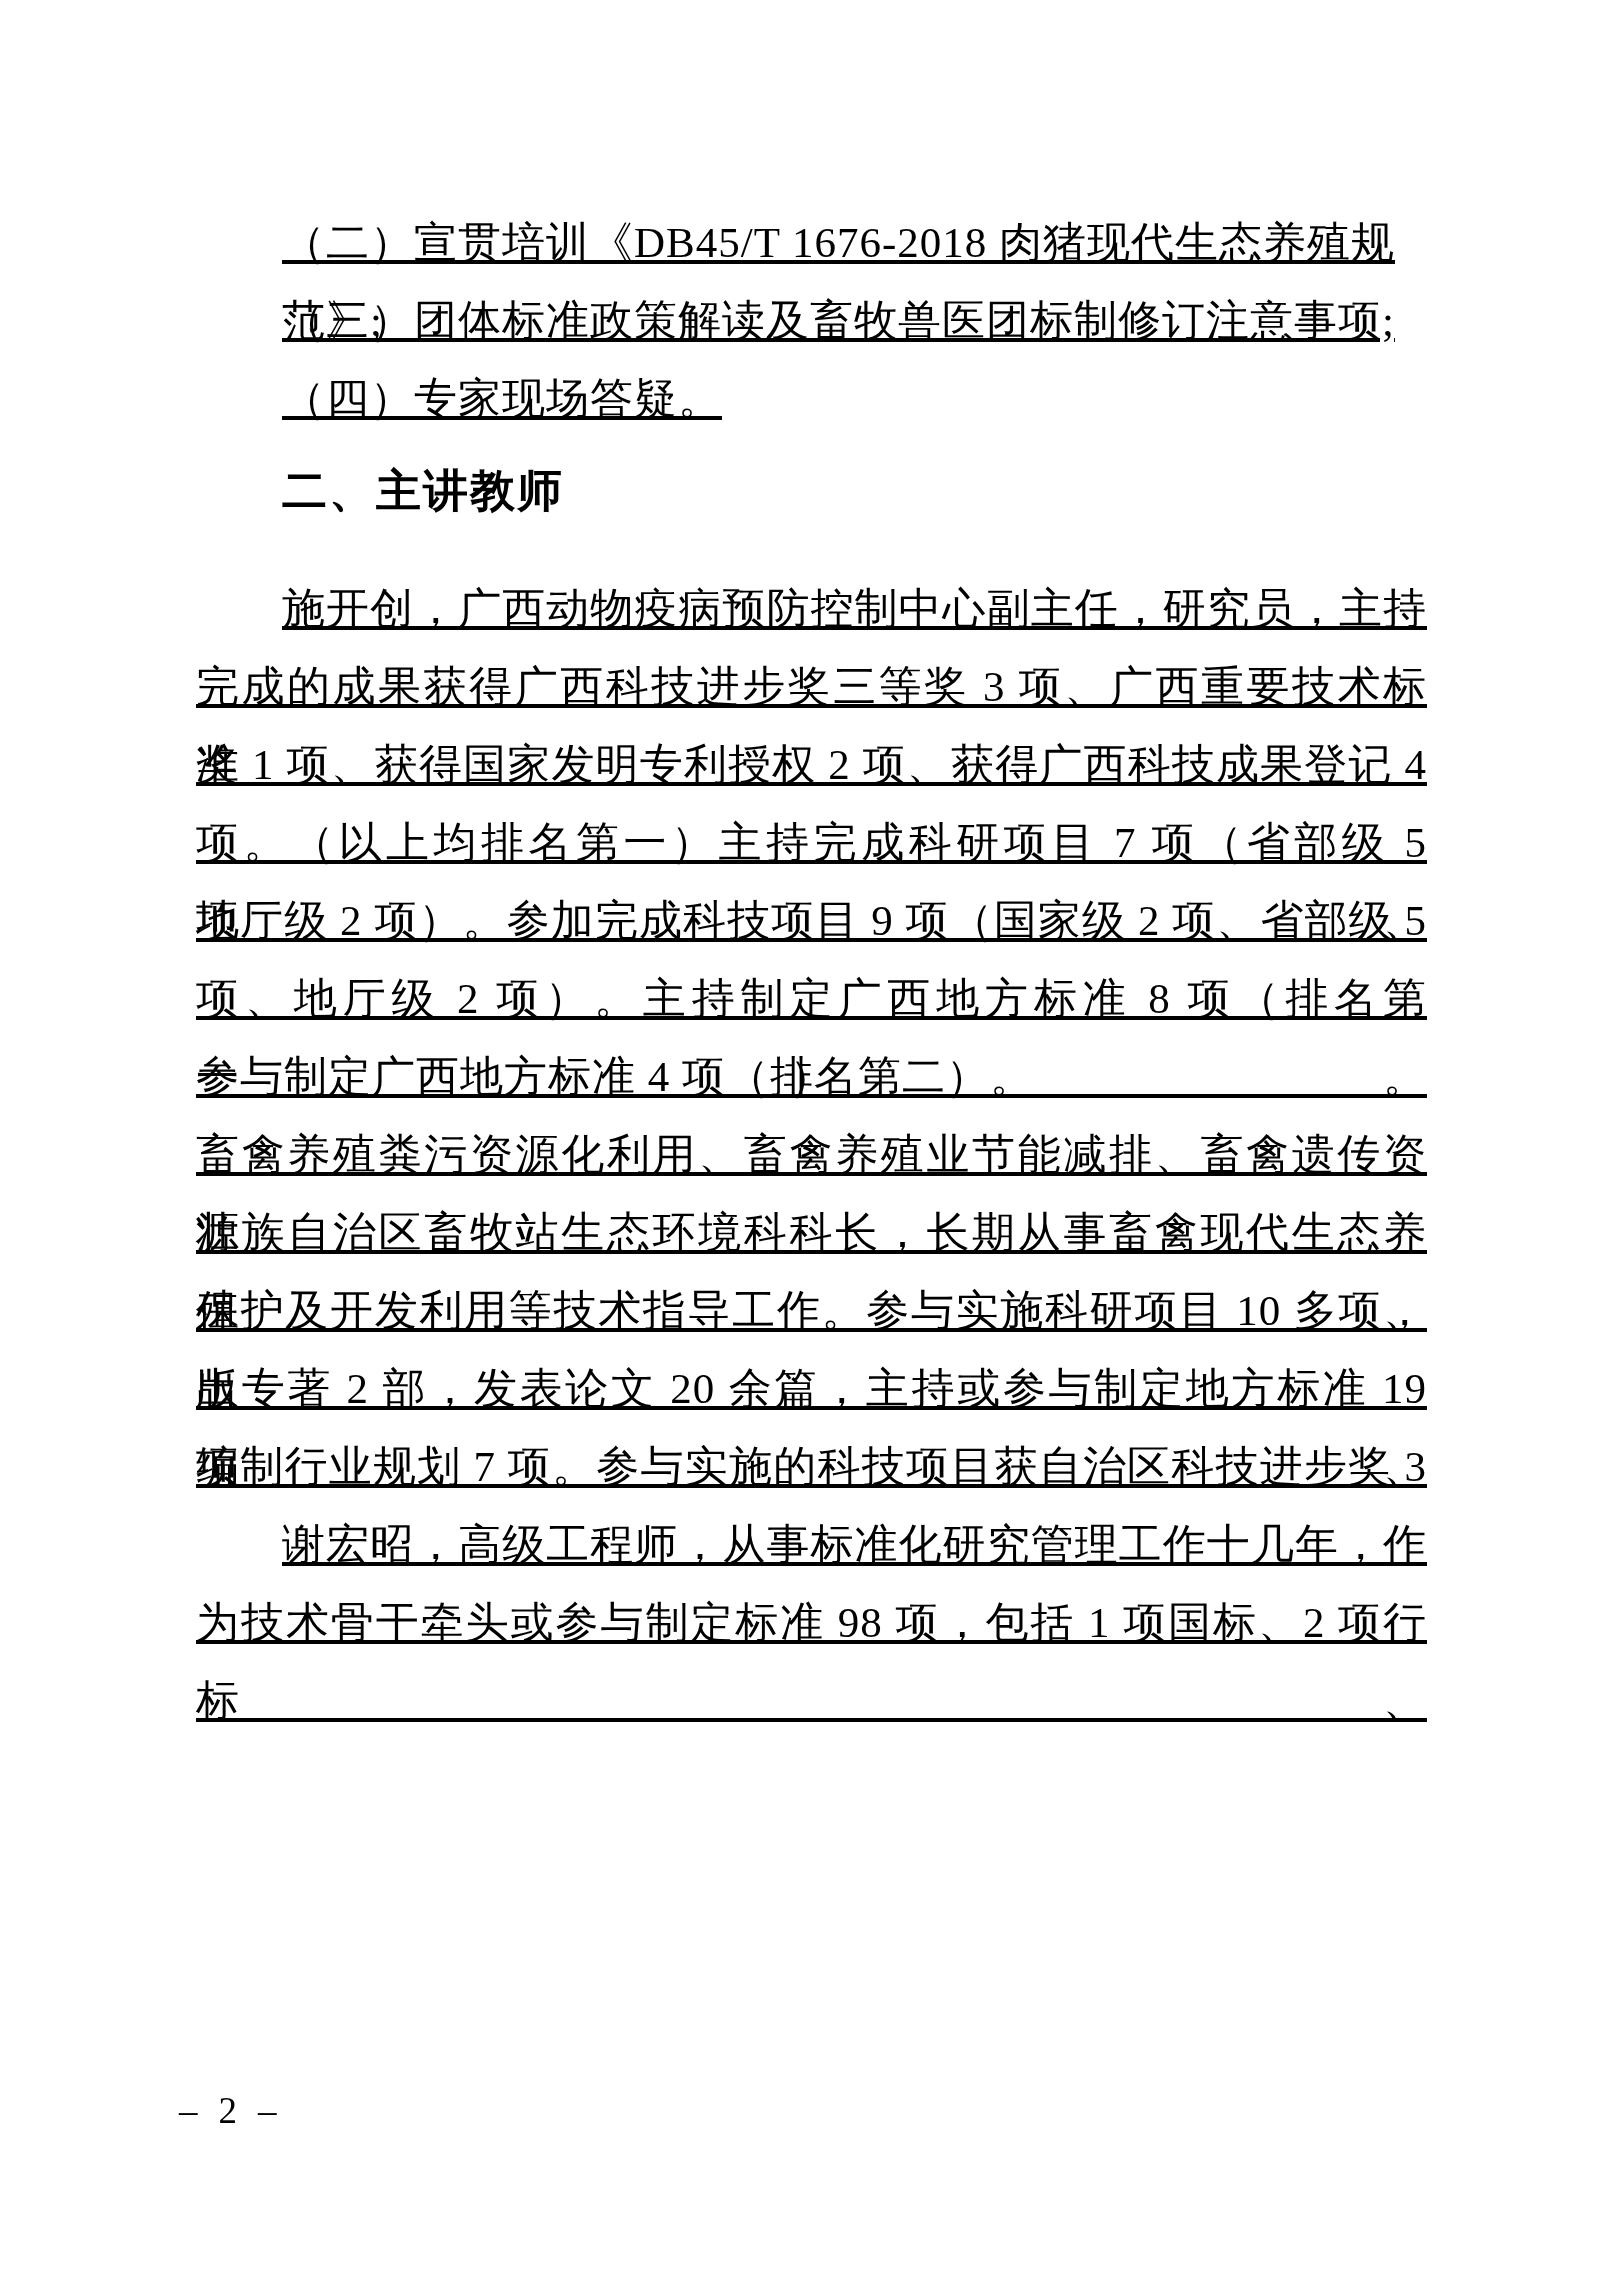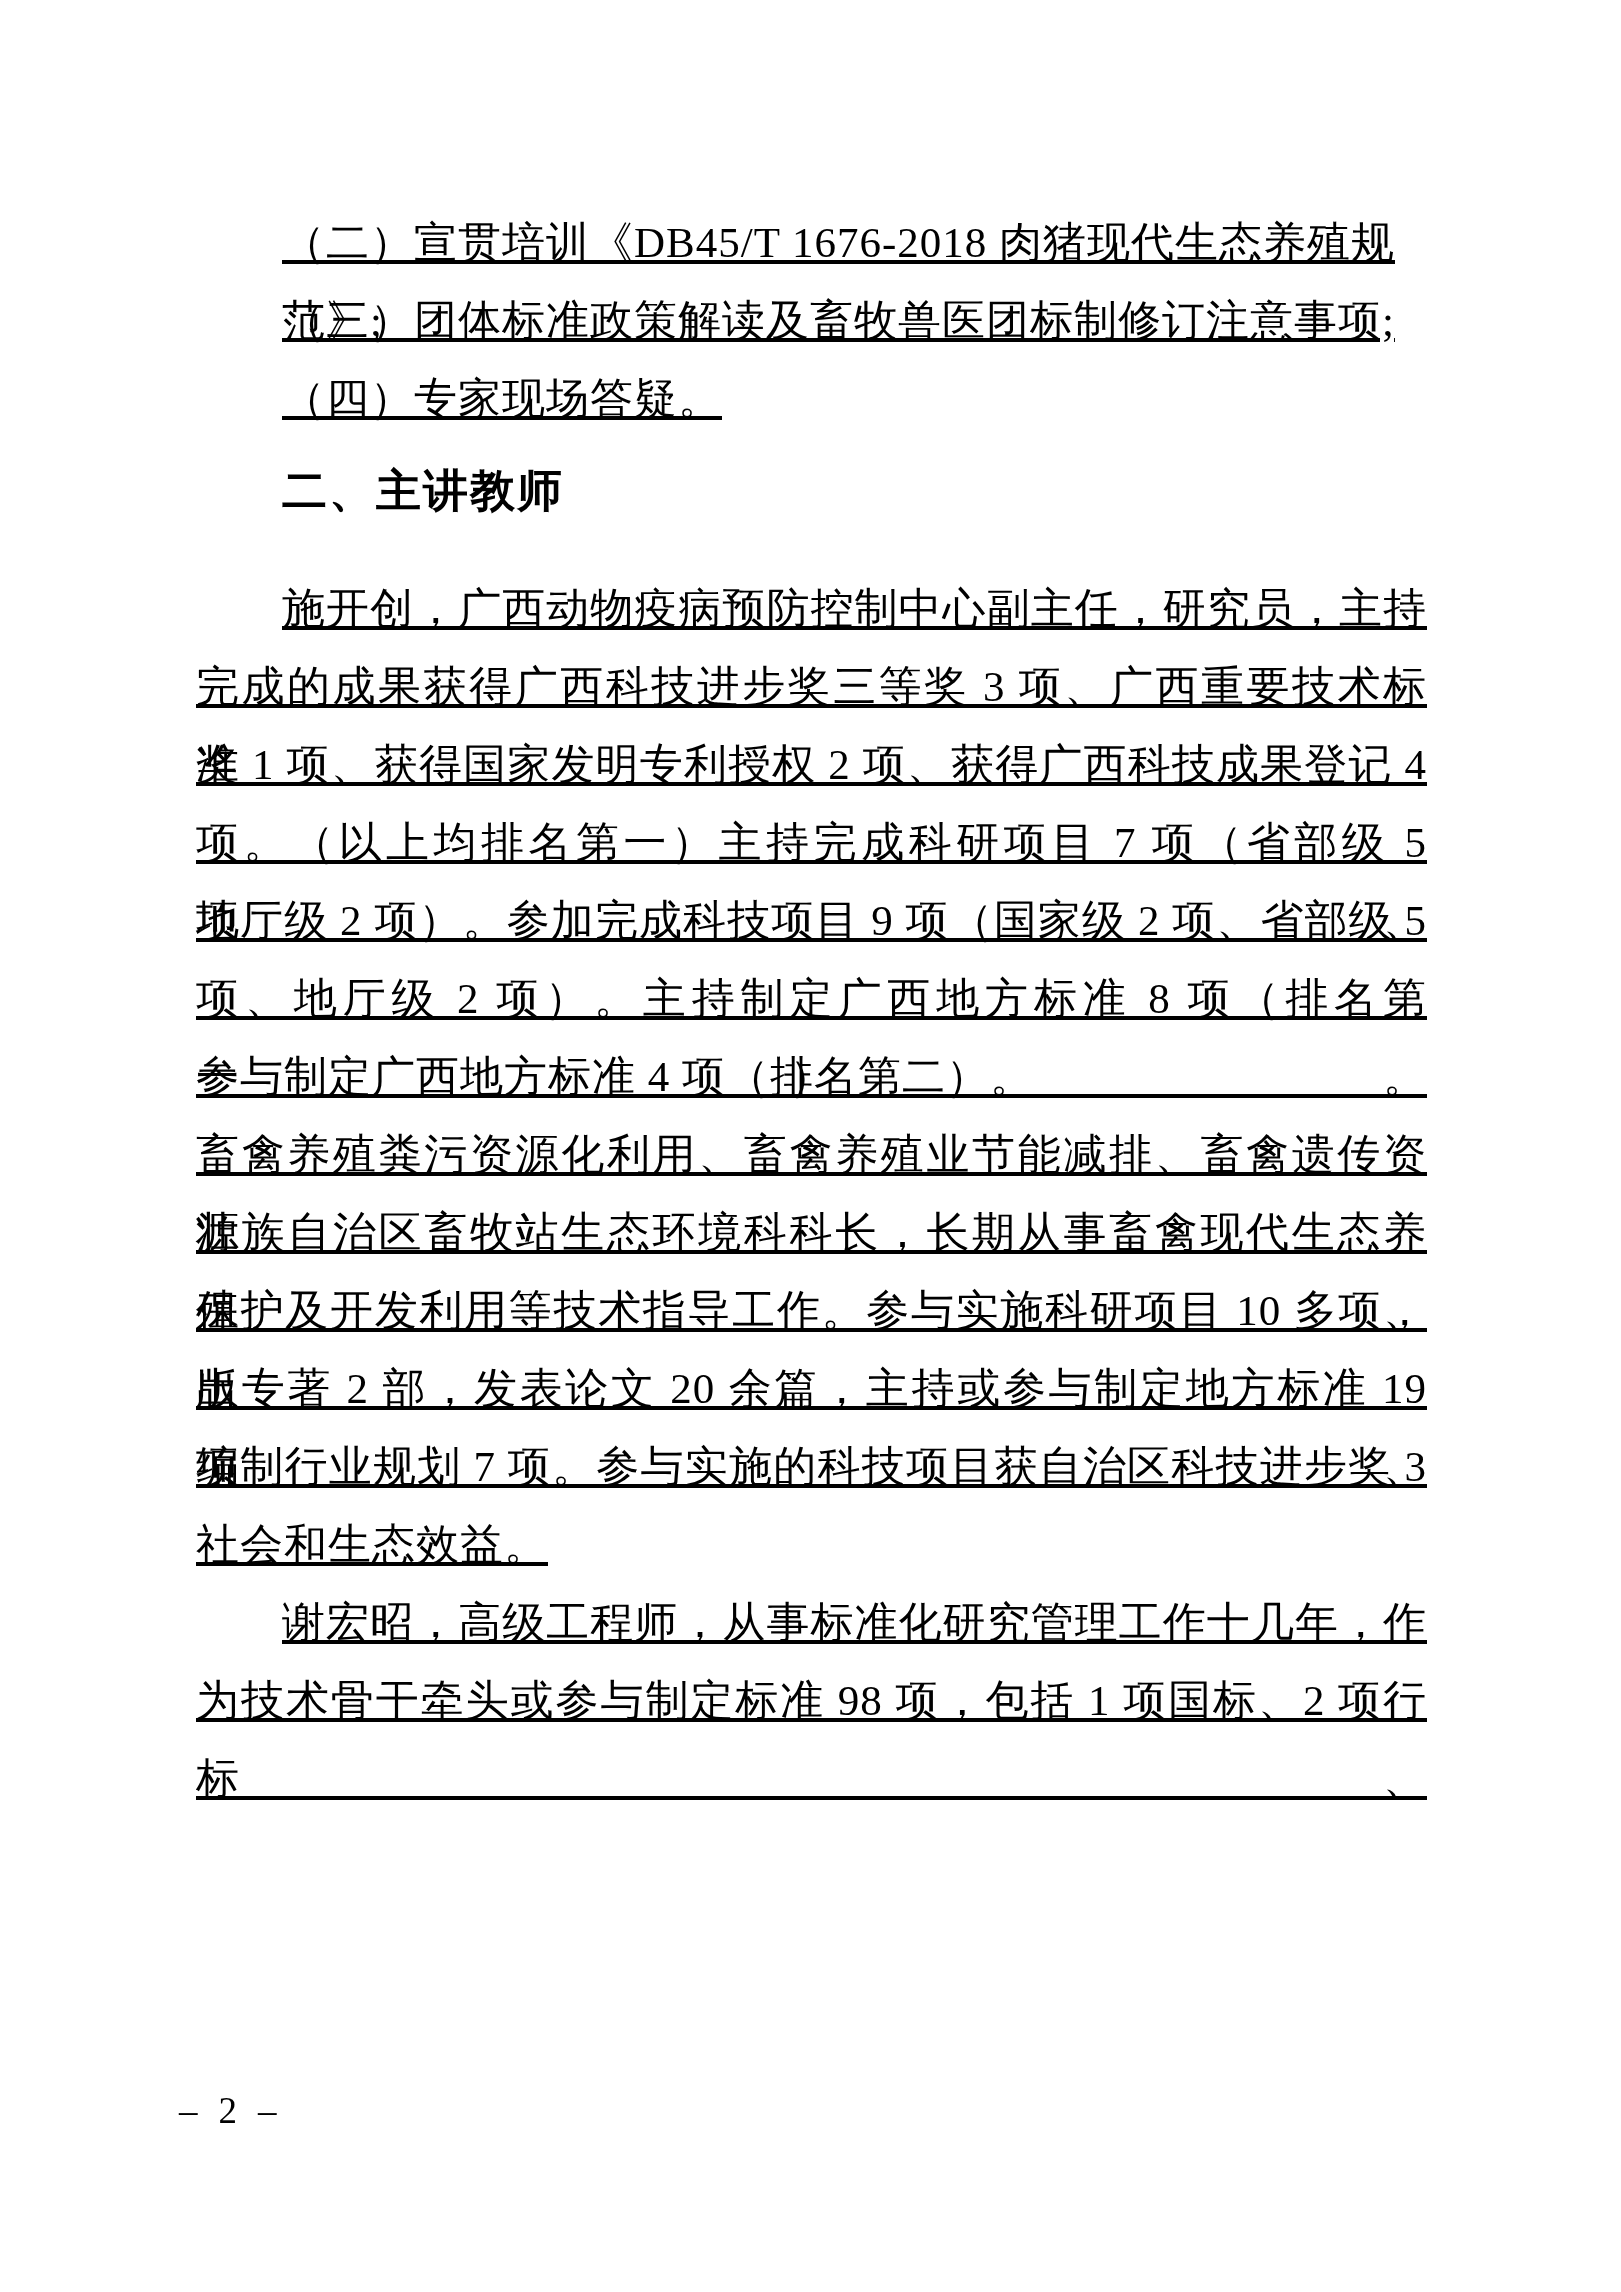--- a/index.html
+++ b/index.html
@@ -89,21 +89,20 @@
     <div class="line j">项。（以上均排名第一）主持完成科研项目 7 项（省部级 5 项、</div>
     <div class="line j">地厅级 2 项）。参加完成科技项目 9 项（国家级 2 项、省部级 5</div>
     <div class="line j">项、地厅级 2 项）。主持制定广西地方标准 8 项（排名第一）。</div>
     <div class="line">参与制定广西地方标准 4 项（排名第二）。</div>
 
     <div class="line j">畜禽养殖粪污资源化利用、畜禽养殖业节能减排、畜禽遗传资源</div>
     <div class="line j">壮族自治区畜牧站生态环境科科长，长期从事畜禽现代生态养殖、</div>
     <div class="line j">保护及开发利用等技术指导工作。参与实施科研项目 10 多项，出</div>
     <div class="line j">版专著 2 部，发表论文 20 余篇，主持或参与制定地方标准 19 项、</div>
     <div class="line j">编制行业规划 7 项。参与实施的科技项目获自治区科技进步奖 3</div>
-    <div class="line">社会和生态效益。</div>
 
     <div class="line ind j">谢宏昭，高级工程师，从事标准化研究管理工作十几年，作</div>
     <div class="line j">为技术骨干牵头或参与制定标准 98 项，包括 1 项国标、2 项行标、</div>
 
   </div>
 
   <div class="pagenum">– 2 –</div>
 </div>
 
 

